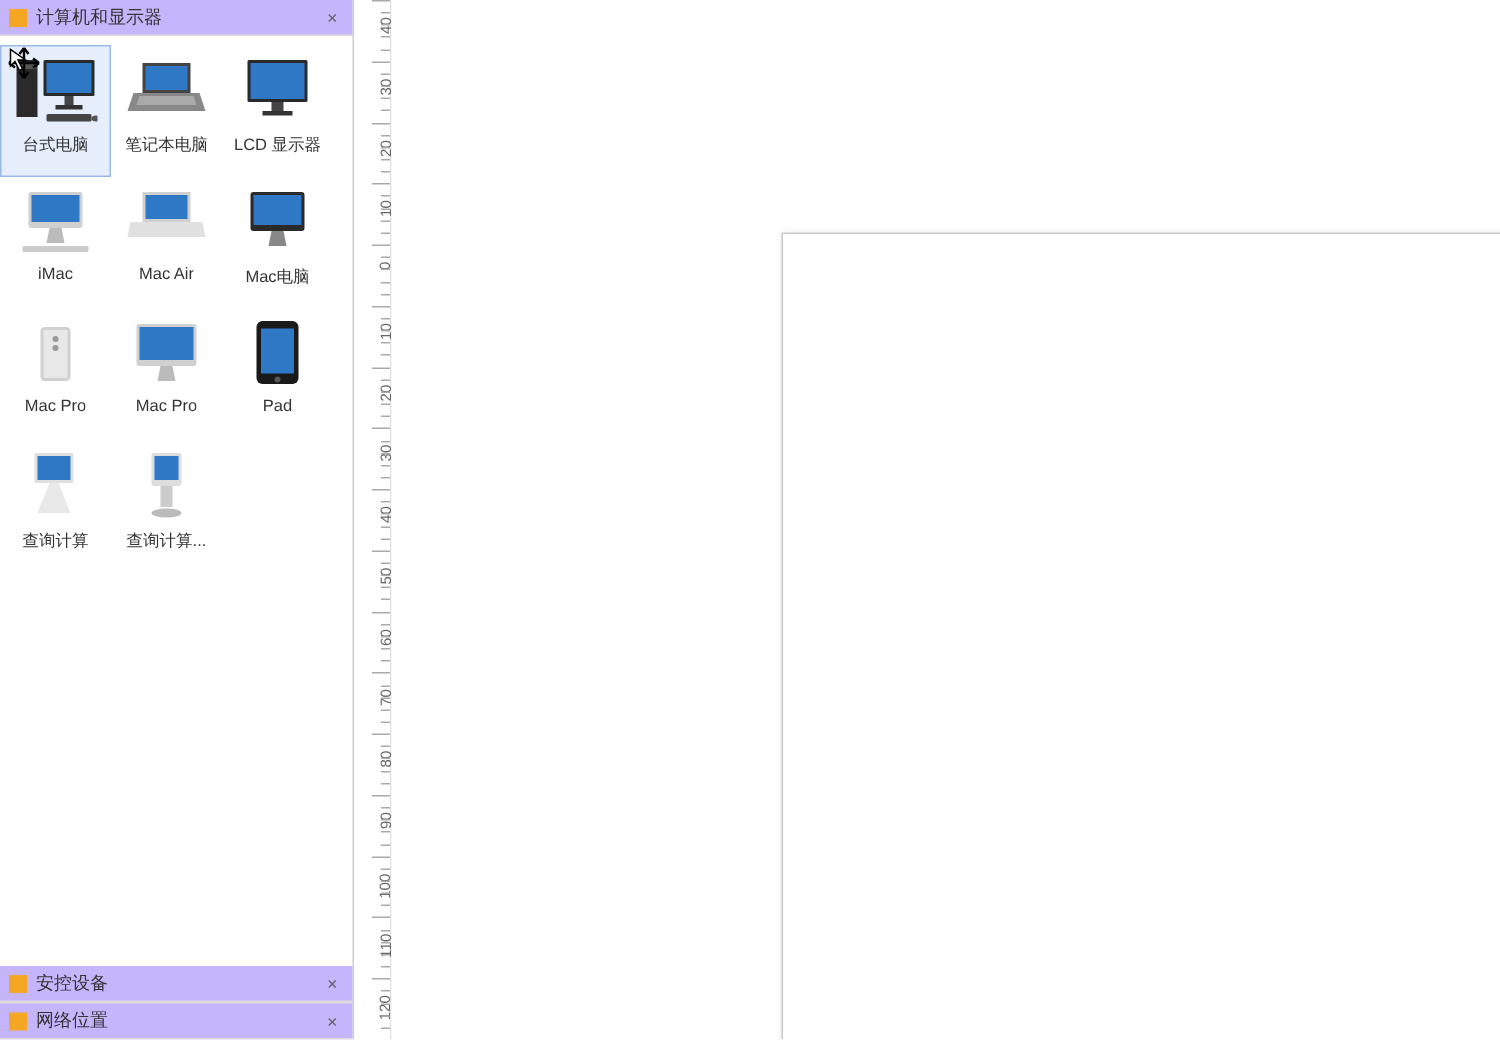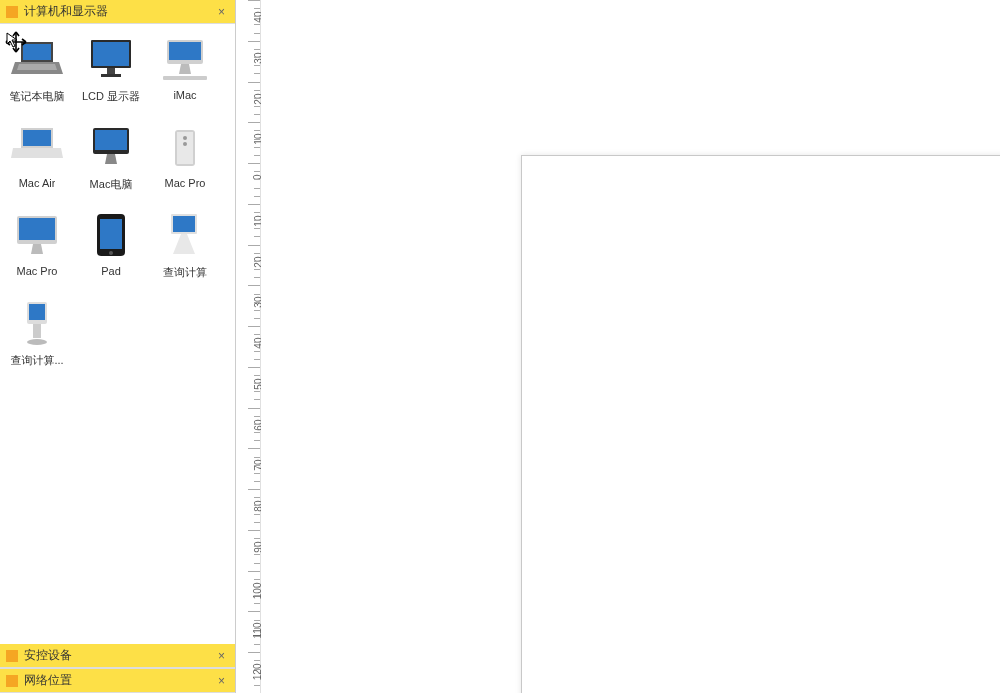--- a/index.html
+++ b/index.html
@@ -1,18 +1,18 @@
 <!DOCTYPE html>
 <html><head>
 <meta charset="utf-8">
 <style>
 html,body{margin:0;padding:0;height:100%;font-family:"Microsoft YaHei",Arial,sans-serif;font-size:12px;color:#333;background:#fff;overflow:hidden}
 .app{display:flex;height:693px;width:1000px;position:relative}
 .sidebar{width:235px;display:flex;flex-direction:column;border-right:1px solid #ccc;background:#fff}
-.panel-header{display:flex;align-items:center;padding:3px 6px;background:#fde047;border-bottom:1px solid #ddd;border-top:1px solid #ddd}
+.panel-header{display:flex;align-items:center;padding:3px 6px;background:#c4b5fd;border-bottom:1px solid #ddd;border-top:1px solid #ddd}
 .panel-header:first-child{border-top:none}
 .panel-header .sq{width:12px;height:12px;background:#f5a623;margin-right:6px}
 .panel-header .title{flex:1;font-size:12px}
 .panel-header .x{cursor:pointer;color:#666;padding:0 4px;font-size:12px}
 .gallery{flex:1;display:flex;flex-wrap:wrap;align-content:flex-start;overflow:auto;padding:6px 0}
 .shape{width:72px;height:86px;display:flex;flex-direction:column;align-items:center;justify-content:flex-start;cursor:pointer;border:1px solid transparent}
 .shape:hover,.shape.selected{background:#e6eefc;border:1px solid #9bb9e8}
 .shape .icon-box{width:56px;height:56px;display:flex;align-items:center;justify-content:center}
 .shape .lbl{font-size:11px;text-align:center;max-width:68px;white-space:nowrap;overflow:hidden;text-overflow:ellipsis;margin-top:2px}
 .collapsed-panels{margin-top:auto}
@@ -31,20 +31,28 @@
 <div class="app">
 
   <div class="sidebar">
     <div class="panel-header">
       <span class="sq"></span>
       <span class="title">计算机和显示器</span>
       <span class="x">×</span>
     </div>
 
     <div class="gallery" id="gallery">
+        <div class="shape selected">
+          <div class="icon-box">
+            <svg width="56" height="50" viewBox="0 0 56 50">
+              <use href="#sv-desktop"></use>
+            </svg>
+          </div>
+          <div class="lbl">台式电脑</div>
+        </div>
         <div class="shape">
           <div class="icon-box">
             <svg width="56" height="50" viewBox="0 0 56 50">
               <use href="#sv-laptop"></use>
             </svg>
           </div>
           <div class="lbl">笔记本电脑</div>
         </div>
         <div class="shape">
           <div class="icon-box">

